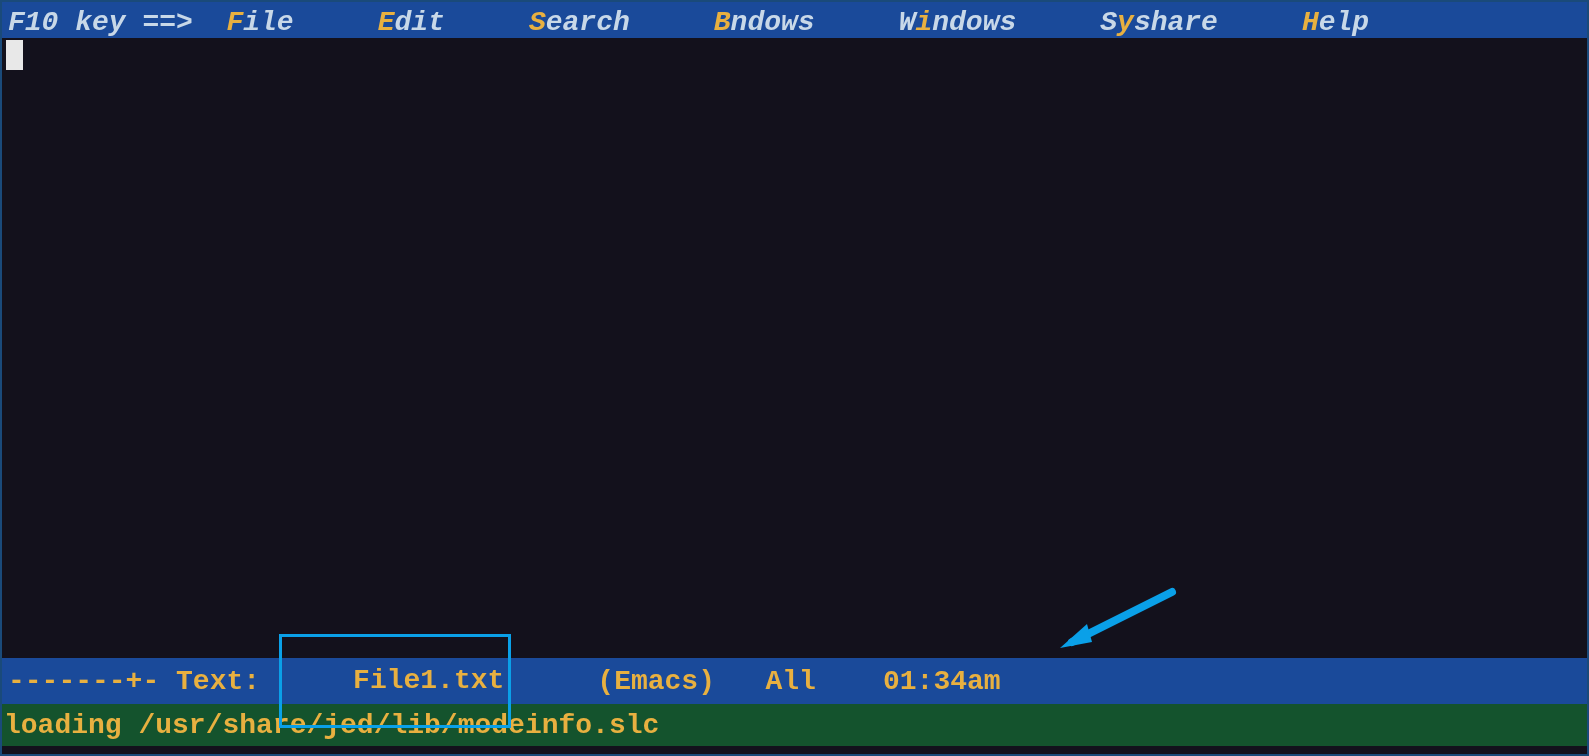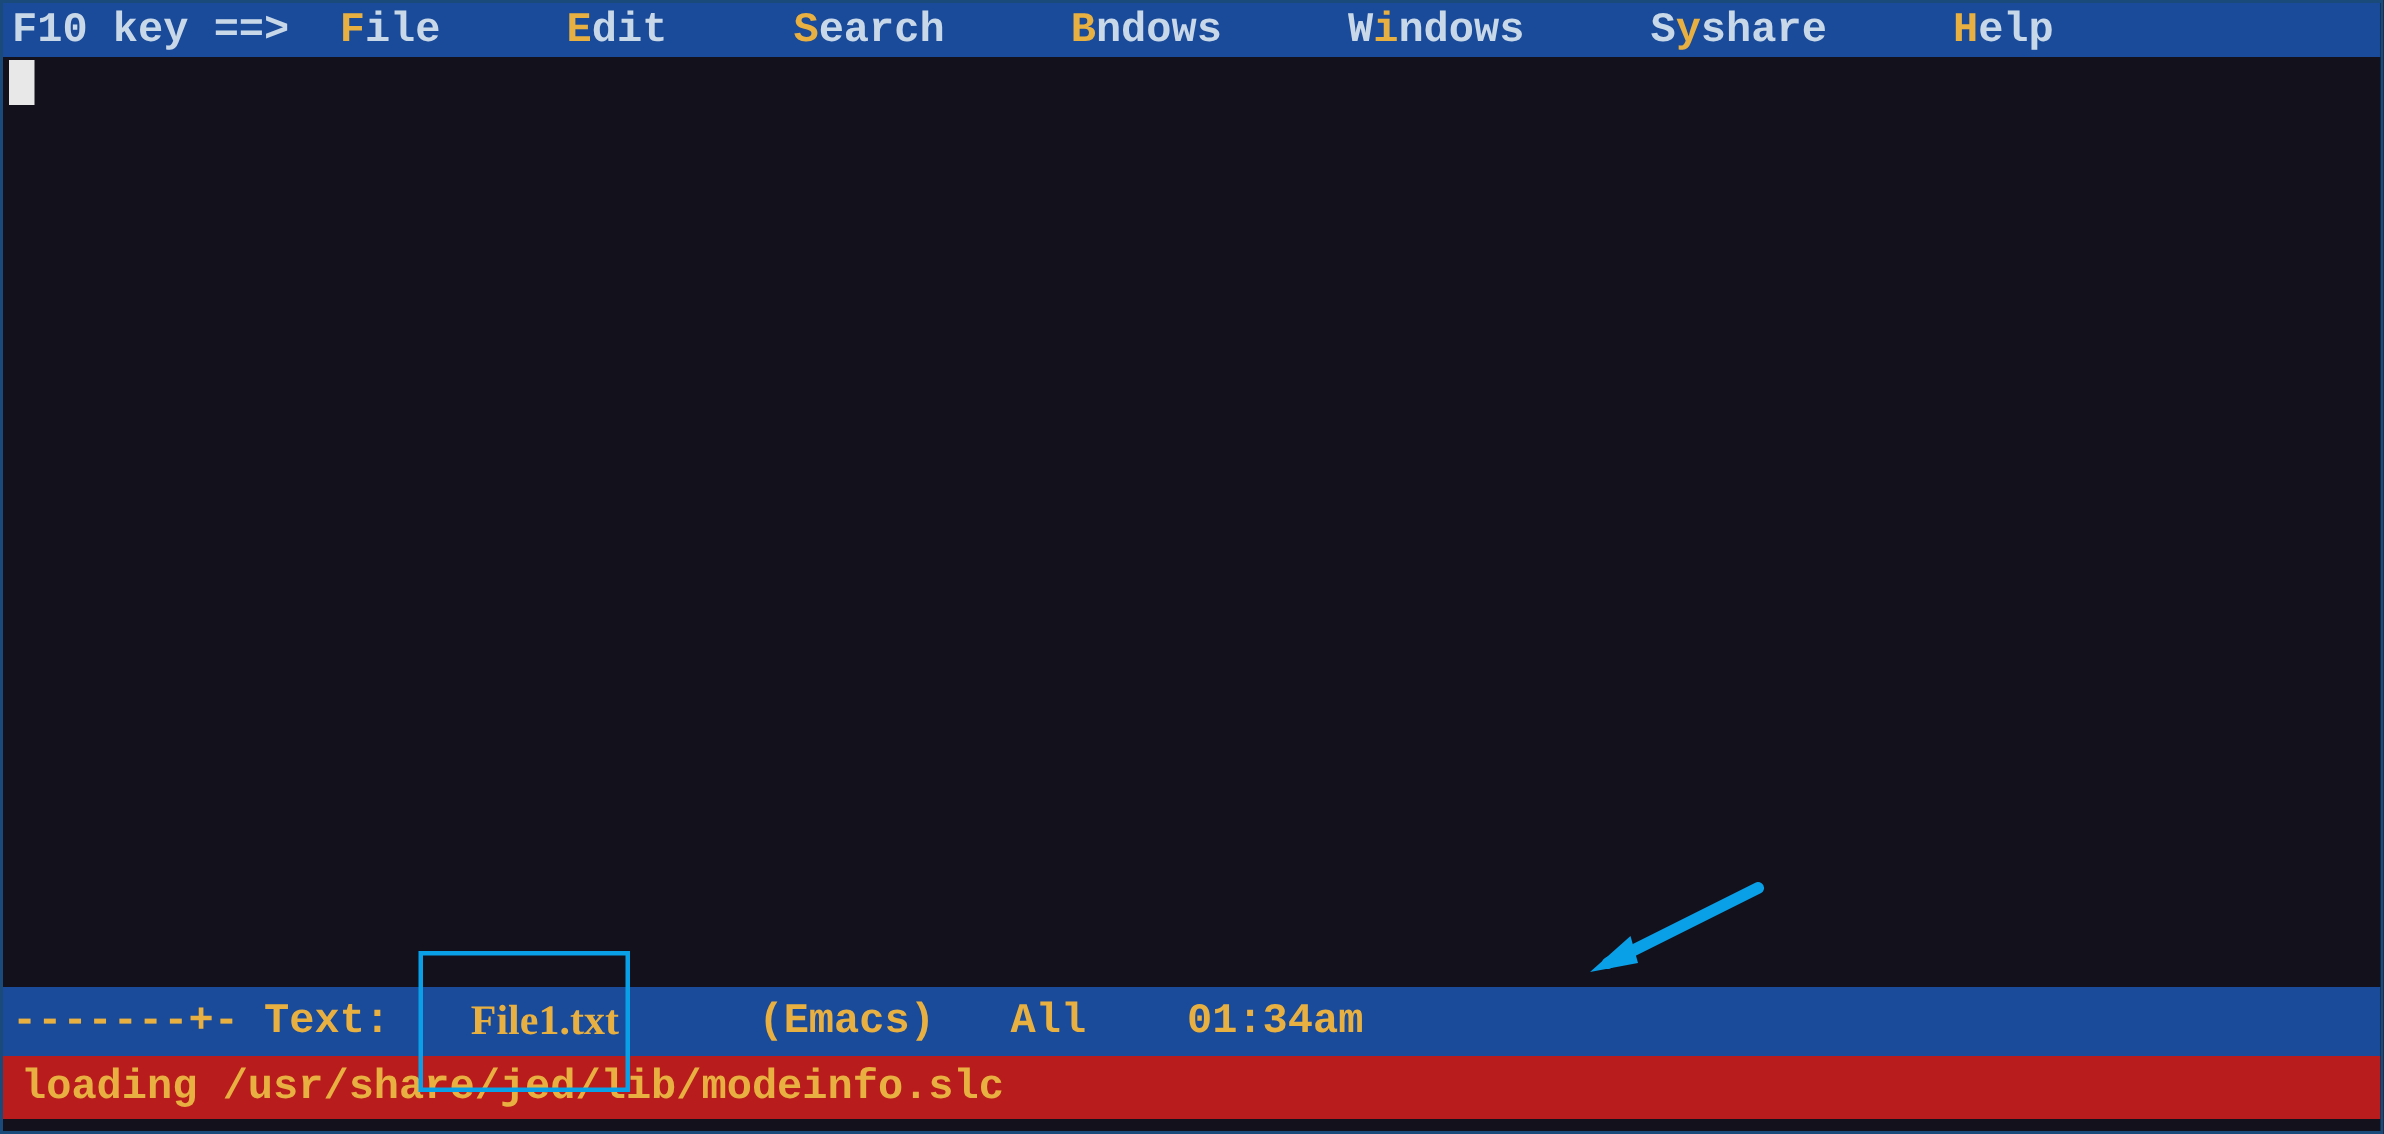--- a/index.html
+++ b/index.html
@@ -11,23 +11,24 @@
       font-size: 28px;
       font-weight: bold;
       overflow: hidden;
       position: relative;
       border: 2px solid #1a4a7a;
     }
     .menubar {
       background: #1a4a9a;
       height: 36px;
       display: flex;
-      align-items: center;
+      align-items: flex-end;
       padding: 0 6px;
       color: #c8d8e8;
+      font-style: italic;
     }
     .menu-prefix {
       color: #c8d8e8;
       white-space: pre;
     }
     .menu-item {
       white-space: pre;
       color: #c8d8e8;
       cursor: pointer;
     }
@@ -59,28 +60,27 @@
     }
     .status-segment {
       color: #e8b040;
     }
     .filename-highlight {
       border: 3px solid #0aa0e8;
       padding: 2px 4px;
       margin: 0 2px;
       display: inline-block;
       line-height: 1;
-      font-family: Liberation Serif, serif;
     }
     .minibuffer {
-      background: #b91c1c;
+      background: #14532d;
       height: 42px;
       display: flex;
       align-items: center;
-      padding: 0 12px;
+      padding: 0 2px;
       color: #e8b040;
       white-space: pre;
     }
     .arrow-annotation {
       position: absolute;
       top: 580px;
       left: 1050px;
       pointer-events: none;
     }
   </style>

